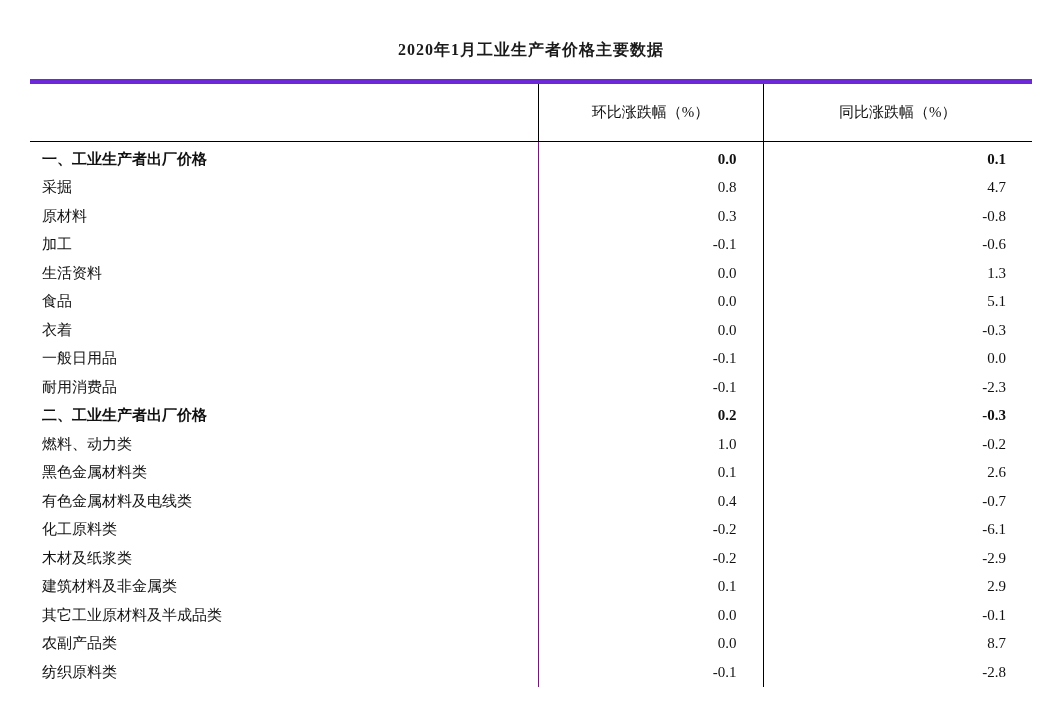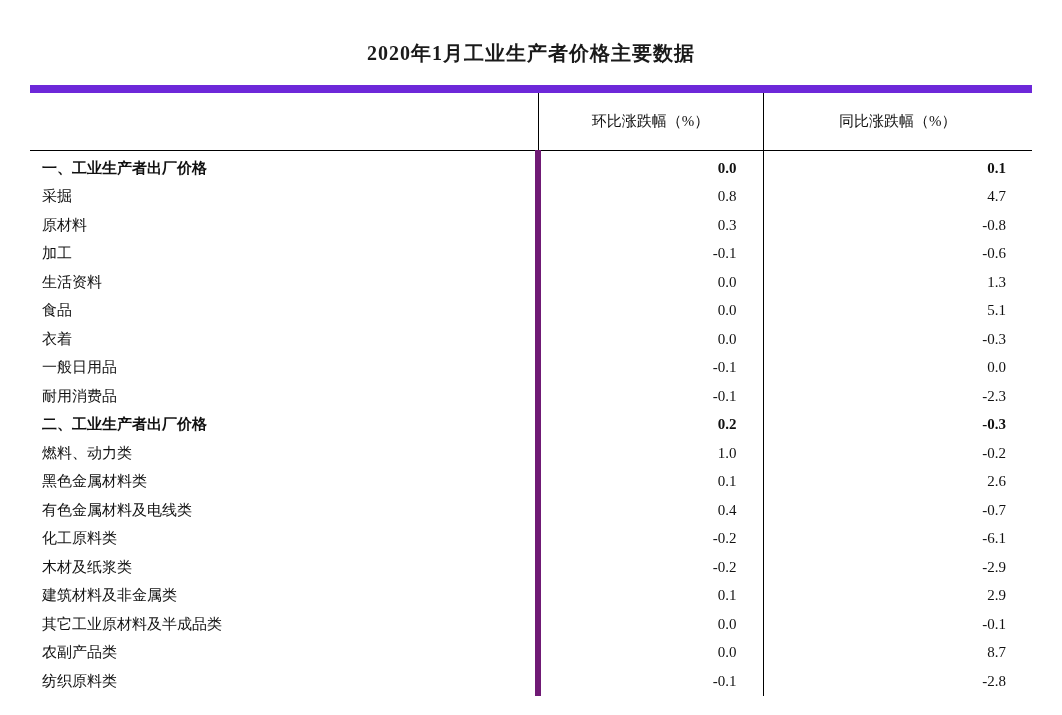--- a/index.html
+++ b/index.html
@@ -16,21 +16,21 @@
   }
   .page {
     width: 1062px;
     height: 715px;
     position: relative;
     box-sizing: border-box;
     padding: 0 30px;
   }
   .doc-title {
     text-align: center;
-    font-size: 20px;
+    font-size: 16px;
     font-weight: bold;
     letter-spacing: 1px;
     padding-top: 40px;
     padding-bottom: 18px;
     color: #1a1a1a;
   }
   table.data-table {
     width: 1002px;
     border-collapse: collapse;
     table-layout: fixed;
@@ -39,40 +39,40 @@
   table.data-table col.c-label { width: 508px; }
   table.data-table col.c-mom   { width: 225px; }
   table.data-table col.c-yoy   { width: 269px; }
 
   .data-table thead th {
     font-weight: normal;
     font-size: 15px;
     height: 55px;
     vertical-align: middle;
     text-align: center;
-    border-top: 8px solid #6d28d9;
+    border-top: 5px solid #6d28d9;
     border-bottom: 1px solid #000;
     color: #111;
   }
   .data-table thead th.head-blank {
     border-right: 1px solid #000;
   }
   .data-table thead th.head-mom {
     border-right: 1px solid #000;
   }
 
   .data-table tbody td {
     font-size: 15px;
     height: 28.5px;
     padding: 0;
     color: #111;
   }
   .data-table tbody td.cell-label {
     text-align: left;
-    border-right: 6px solid #701a75;
+    border-right: 1px solid #701a75;
     padding-left: 12px;
   }
   .data-table tbody td.cell-num {
     text-align: right;
     padding-right: 26px;
   }
   .data-table tbody td.cell-mom {
     border-right: 1px solid #000;
   }
   .data-table tbody tr.row-section td {

